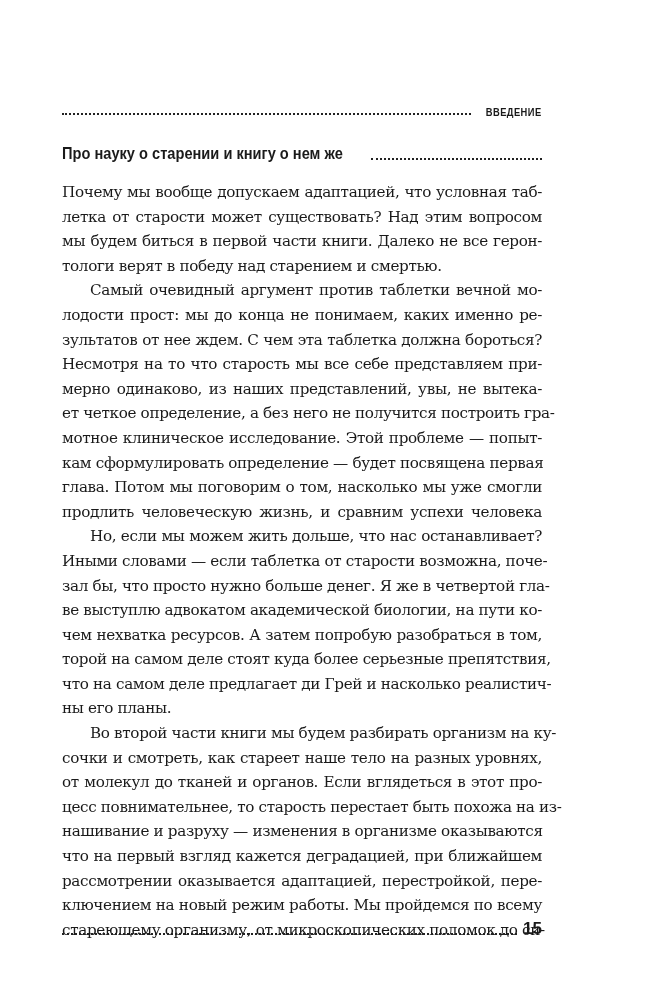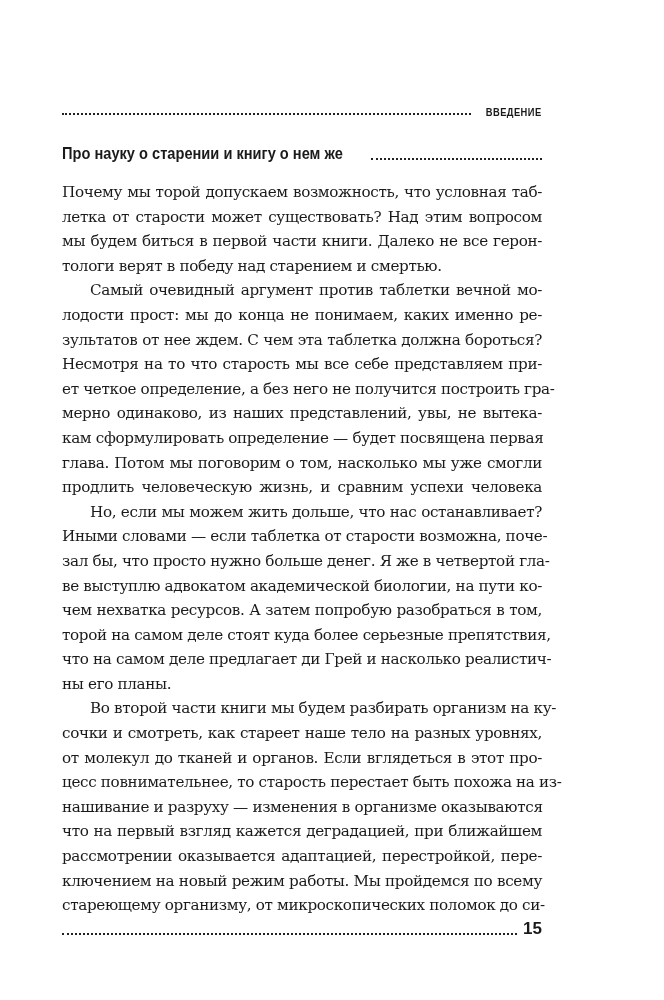--- a/index.html
+++ b/index.html
@@ -120,32 +120,33 @@
     <span class="label">ВВЕДЕНИЕ</span>
   </div>
 
   <div class="section-title">
     <span class="title-text">Про науку о старении и книгу о нем же</span>
     <div class="dots"></div>
   </div>
 
   <div class="body-text" id="body-text">
       <div>
-        <span class="line">Почему мы торой допускаем возможность, что условная таб-</span>
+        <span class="line">Почему мы вообще допускаем адаптацией, что условная таб-</span>
         <span class="line">летка от старости может существовать? Над этим вопросом</span>
         <span class="line">мы будем биться в первой части книги. Далеко не все герон-</span>
         <span class="line last">тологи верят в победу над старением и смертью.</span>
       </div>
       <div>
         <span class="line indent">Самый очевидный аргумент против таблетки вечной мо-</span>
         <span class="line">лодости прост: мы до конца не понимаем, каких именно ре-</span>
         <span class="line">зультатов от нее ждем. С чем эта таблетка должна бороться?</span>
         <span class="line">Несмотря на то что старость мы все себе представляем при-</span>
+        <span class="line">мерно одинаково, из наших представлений, увы, не вытека-</span>
         <span class="line">ет четкое определение, а без него не получится построить гра-</span>
-        <span class="line">мерно одинаково, из наших представлений, увы, не вытека-</span>
+        <span class="line">мотное клиническое исследование. Этой проблеме — попыт-</span>
         <span class="line">кам сформулировать определение — будет посвящена первая</span>
         <span class="line">глава. Потом мы поговорим о том, насколько мы уже смогли</span>
         <span class="line">продлить человеческую жизнь, и сравним успехи человека</span>
       </div>
       <div>
         <span class="line indent">Но, если мы можем жить дольше, что нас останавливает?</span>
         <span class="line">Иными словами — если таблетка от старости возможна, поче-</span>
         <span class="line">зал бы, что просто нужно больше денег. Я же в четвертой гла-</span>
         <span class="line">ве выступлю адвокатом академической биологии, на пути ко-</span>
         <span class="line">чем нехватка ресурсов. А затем попробую разобраться в том,</span>

